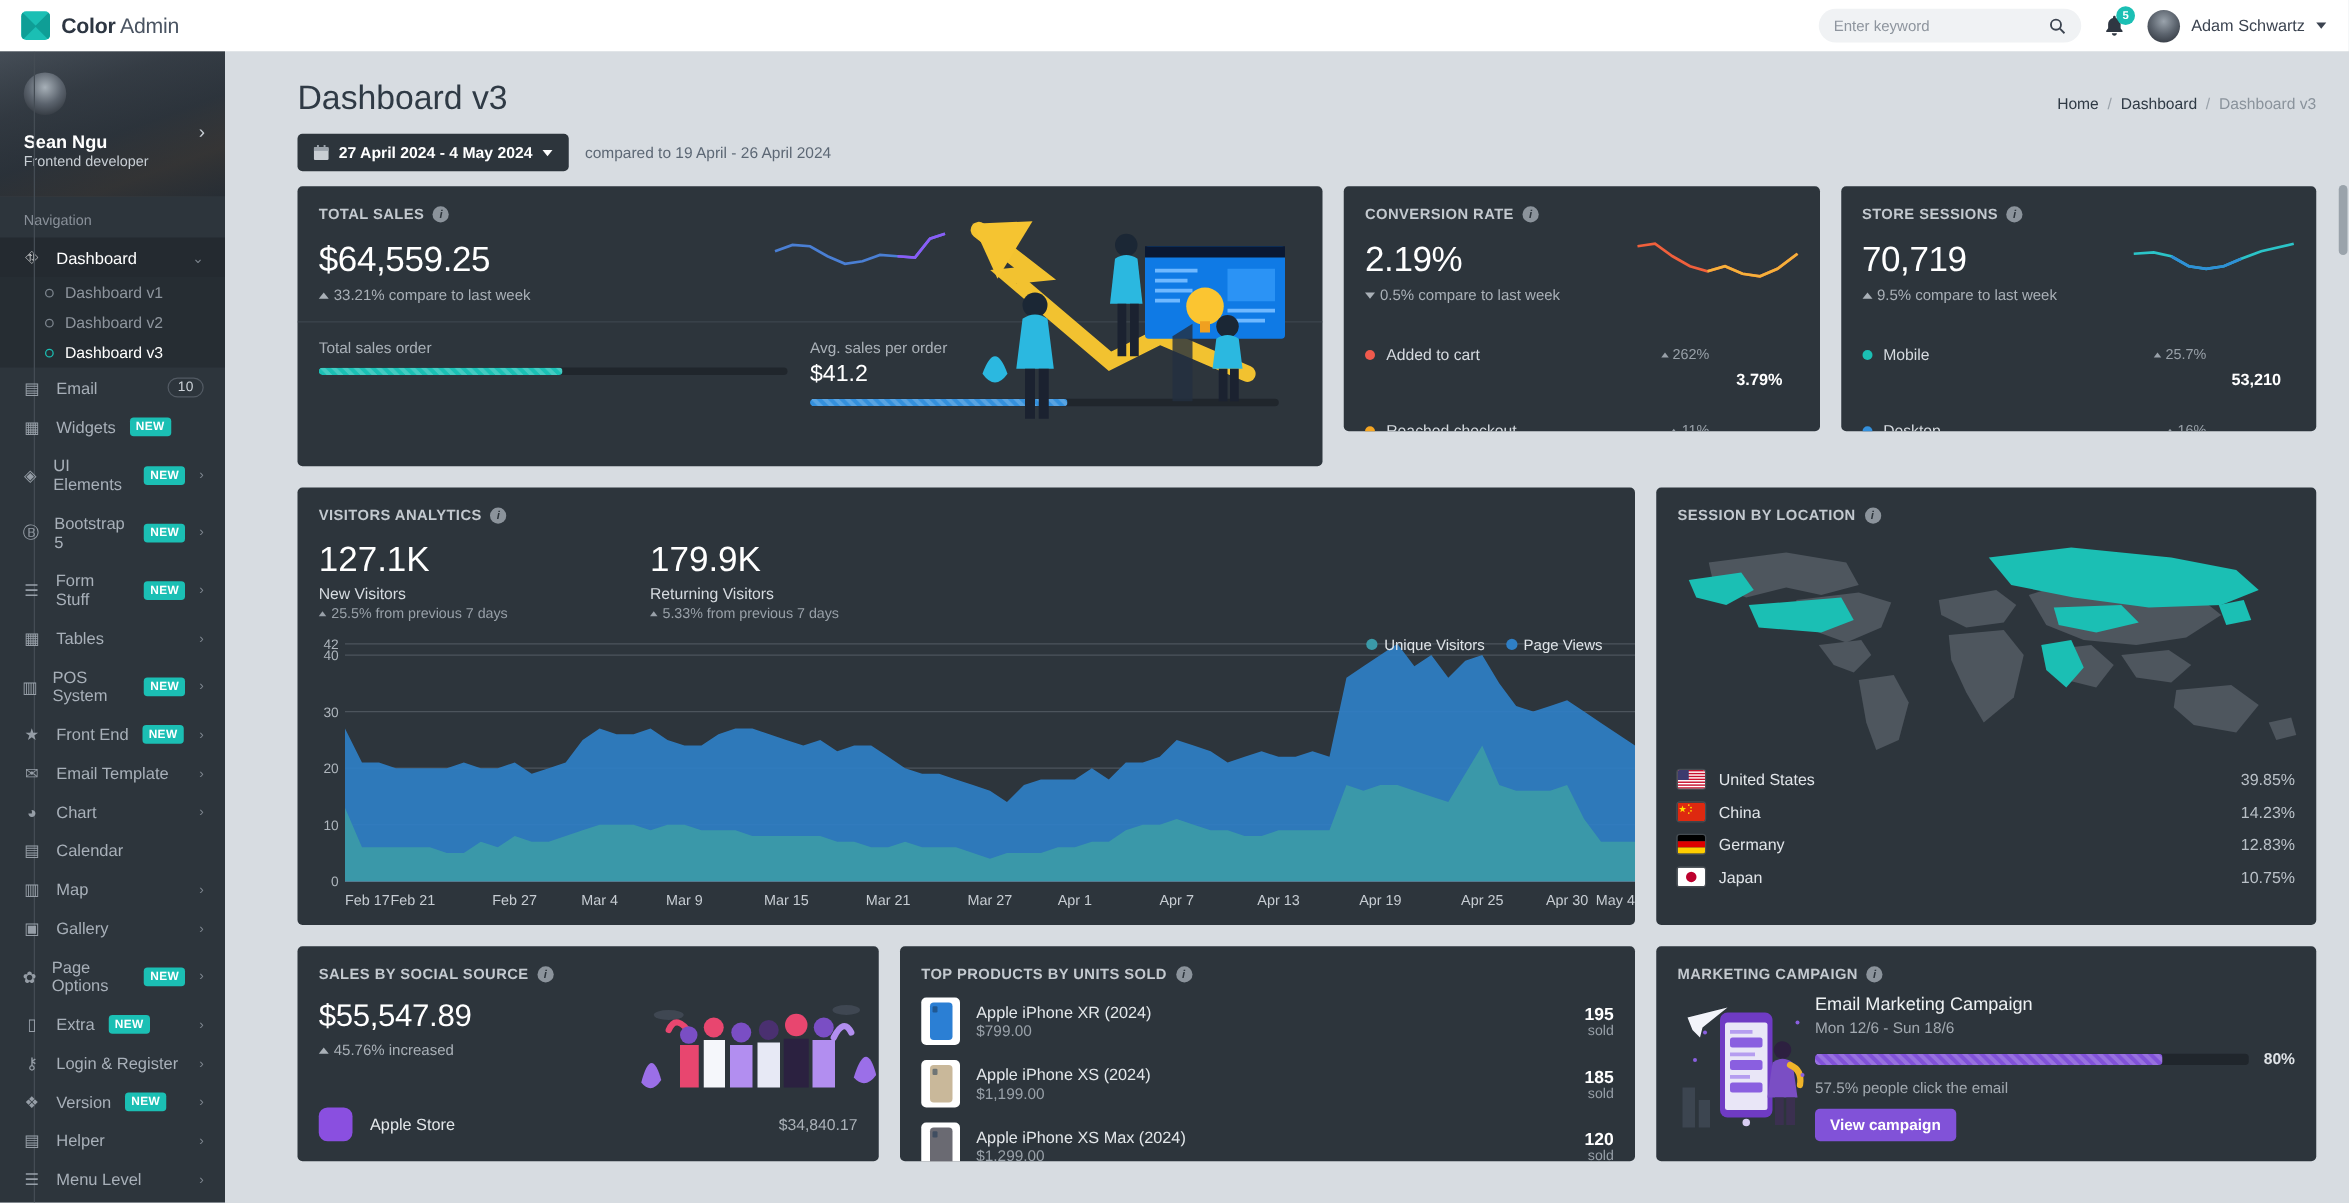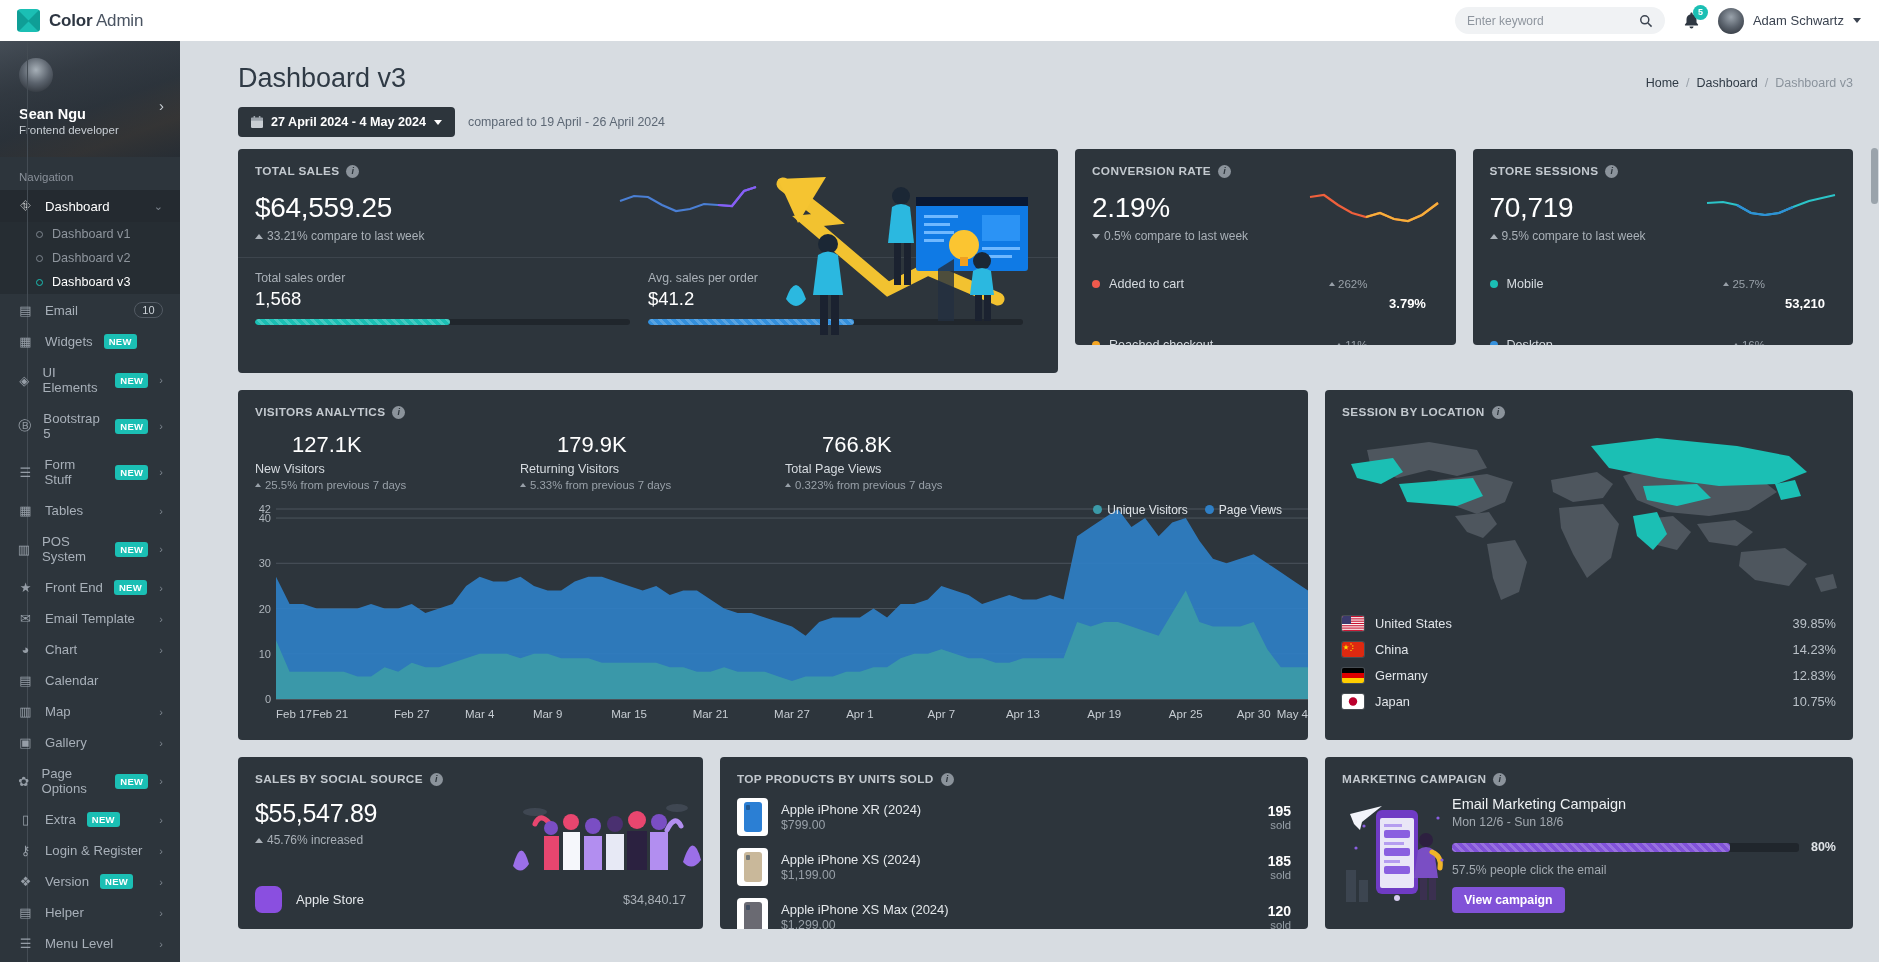--- a/index.html
+++ b/index.html
@@ -164,21 +164,21 @@
   .legend-row .name { color: #d6dbe0; }
   .legend-row .chg { margin-left: auto; color: #98a0a8; font-size: 11.5px; display: flex; align-items: center; gap: 3px; }
   .legend-row .val { width: 62px; text-align: center; font-weight: 700; font-size: 13px; margin-top: 40px; }
   .tri-s { width:0;height:0;border-left:3.5px solid transparent;border-right:3.5px solid transparent;border-bottom:4.5px solid #98a0a8; }
   .mini-spark { position: absolute; right: 16px; top: 42px; }
 
   
   .c-visitors { flex: 1; height: 350px; }
   .va-stats { display: flex; padding: 13px 17px 0; }
   .va-col { flex: 0 0 265px; }
-  .va-num { font-size: 22px; margin-left: 37px; }
+  .va-num { font-size: 28px; }
   .va-lab { font-size: 12.6px; color: #d6dbe0; margin-top: 4px; }
   .va-sub { font-size: 11.4px; color: #98a0a8; display: flex; align-items: center; gap: 4px; margin-top: 3px; }
   .chart-wrap { position: relative; margin-top: 8px; padding: 0 14px 0 8px; }
   .chart-legend {
     position: absolute; right: 26px; top: 4px; display: flex; gap: 17px;
     font-size: 12px; color: #dfe4e8; z-index: 5;
   }
   .chart-legend span.dot { width: 9px; height: 9px; border-radius: 50%; display: inline-block; margin-right: 5px; }
 
   
@@ -433,21 +433,20 @@
         <div class="ts-body">
           <div class="big-num">$64,559.25</div>
           <div class="delta">
             <span class="tri-up"></span>
             <span>33.21% compare to last week</span>
           </div>
         </div>
         <div class="ts-split">
           <div class="ts-col">
             <div class="ts-lab">Total sales order</div>
-            <div class="ts-val">1,568</div>
             <div class="pbar">
                 <i id="pb1" style="background-color: rgb(27, 191, 180); width: 52%;"></i>
               </div>
           </div>
           <div class="ts-col">
             <div class="ts-lab">Avg. sales per order</div>
             <div class="ts-val">$41.2</div>
             <div class="pbar">
                 <i id="pb2" style="background-color: rgb(52, 144, 220); width: 55%;"></i>
               </div>
@@ -576,25 +575,20 @@
             <div class="va-col">
               <div class="va-num">127.1K</div>
               <div class="va-lab">New Visitors</div>
               <div class="va-sub"><span class="tri-s"></span>25.5% from previous 7 days</div>
             </div>
             <div class="va-col">
               <div class="va-num">179.9K</div>
               <div class="va-lab">Returning Visitors</div>
               <div class="va-sub"><span class="tri-s"></span>5.33% from previous 7 days</div>
             </div>
-            <div class="va-col">
-              <div class="va-num">766.8K</div>
-              <div class="va-lab">Total Page Views</div>
-              <div class="va-sub"><span class="tri-s"></span>0.323% from previous 7 days</div>
-            </div>
           </div>
         <div class="chart-wrap">
           <div class="chart-legend" id="chart-legend">
               <span><span class="dot" style="background:#3b9aa8"></span><span>Unique Visitors</span></span>
               <span><span class="dot" style="background:#2f7fc5"></span><span>Page Views</span></span>
             </div>
           <svg id="area-chart" width="1070" height="228" viewBox="0 0 1070 228">
               <text x="25" y="204" fill="#aeb5bc" font-size="11" text-anchor="end" font-family="&quot;Liberation Sans&quot;, sans-serif">0</text>
               <line x1="30" y1="154.76190476190476" x2="1062" y2="154.76190476190476" stroke="#4c545c" stroke-width="1"></line>
               <text x="25" y="158.76190476190476" fill="#aeb5bc" font-size="11" text-anchor="end" font-family="&quot;Liberation Sans&quot;, sans-serif">10</text>

